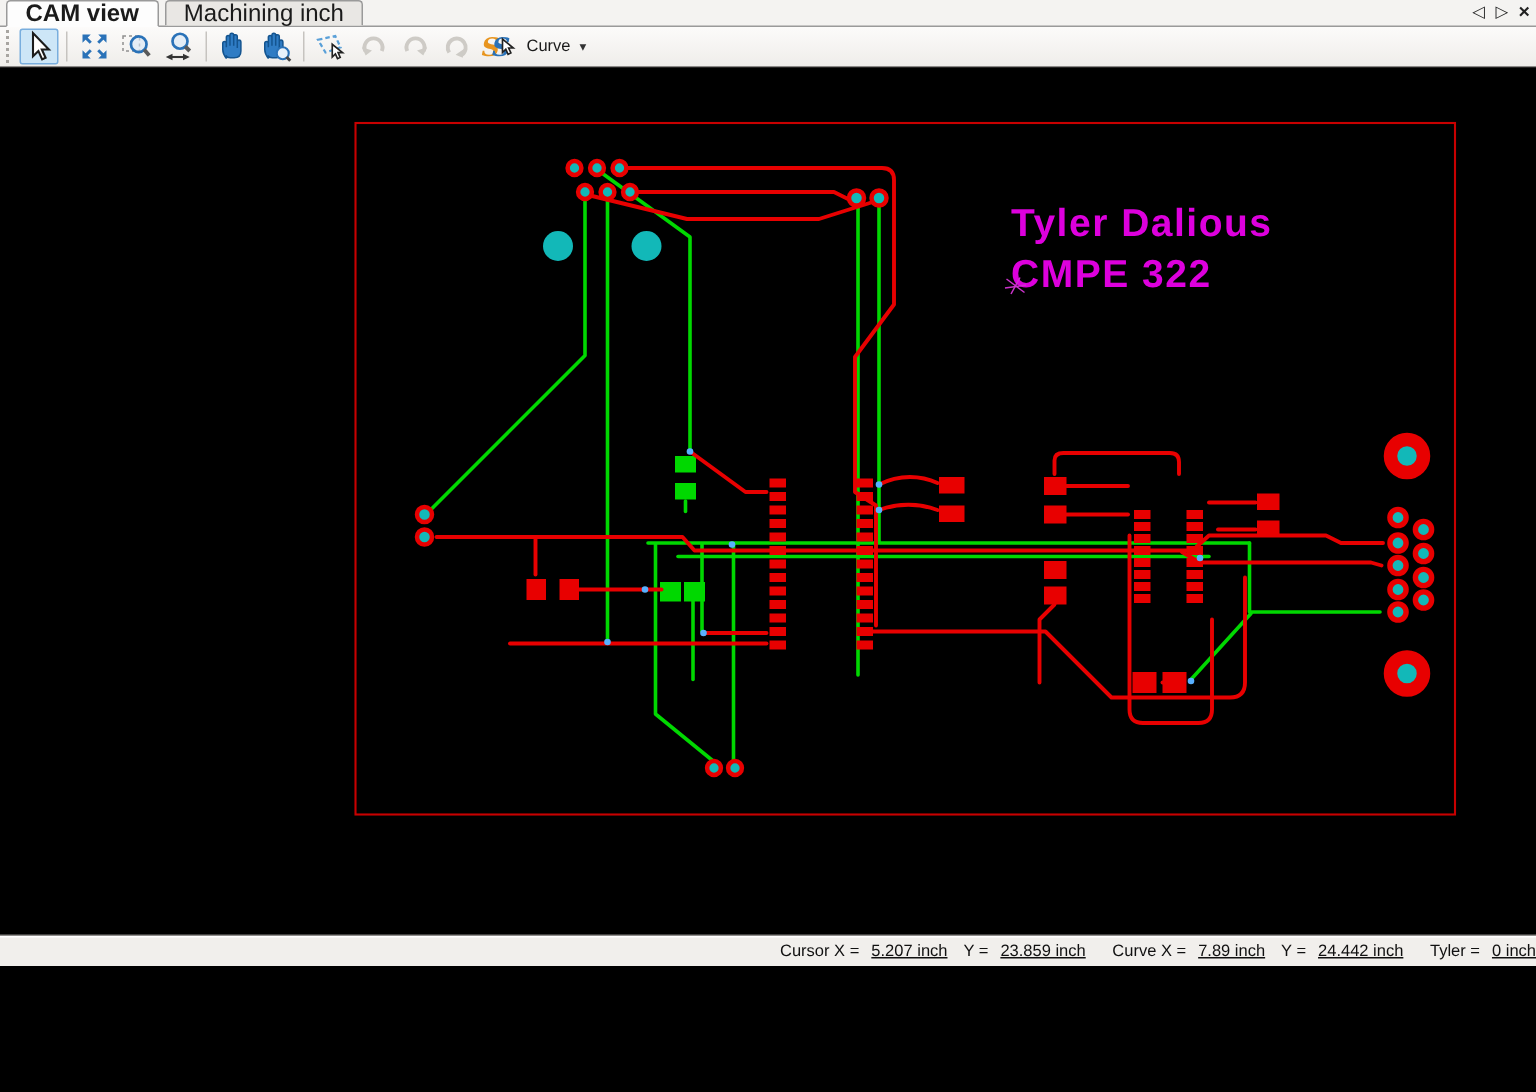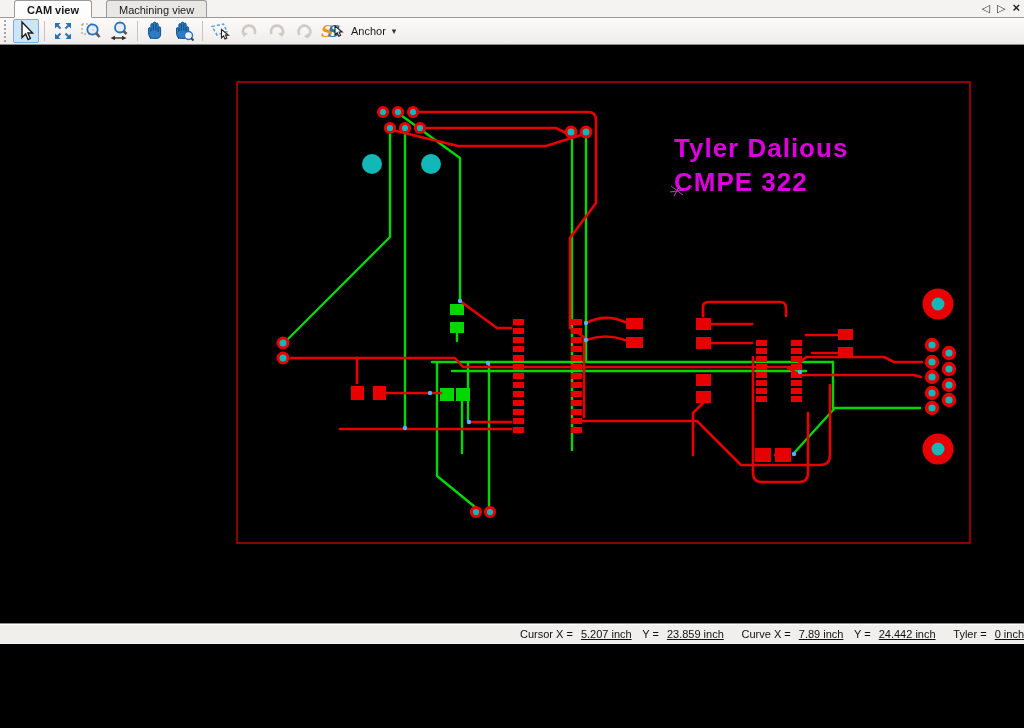--- a/index.html
+++ b/index.html
@@ -2,23 +2,23 @@
 <html><head>
 <meta charset="utf-8">
 <style>
   * { margin:0; padding:0; box-sizing:border-box; }
   html,body { width:1024px; height:728px; overflow:hidden;
               font-family:"Liberation Sans","DejaVu Sans",sans-serif; background:#000; }
 
   
   .tabstrip { position:relative; height:18px; background:#f4f3f1;
               border-bottom:1px solid #9a9a9a; display:flex; align-items:flex-end; }
-  .tab { height:17px; padding:2px 12px 1px 12px; font-size:11px; color:#1a1a1a;
+  .tab { height:17px; padding:2px 12px 1px 12px; font-size:16px; color:#1a1a1a;
          border:1px solid #9a9a9a; border-bottom:none; background:#e9e7e4;
-         border-radius:3px 3px 0 0; margin-left:14px; display:flex; align-items:center; cursor:default; }
+         border-radius:3px 3px 0 0; margin-left:4px; display:flex; align-items:center; cursor:default; }
   .tab.active { background:#fdfdfd; font-weight:bold; height:18px; position:relative; z-index:2;
                 margin-bottom:-1px; border-bottom:1px solid #fdfdfd; }
   .tabstrip .winctl { position:absolute; right:4px; top:1px; display:flex; gap:7px;
                       font-size:11px; color:#222; align-items:center; }
   .winctl span { cursor:default; line-height:14px; }
   .winctl .x { font-weight:bold; font-size:13px; }
 
   
   .toolbar { height:27px; background:linear-gradient(#fcfbfa,#efedea);
              border-bottom:1px solid #8c8a88; display:flex; align-items:center; padding:0 2px; }
@@ -45,21 +45,21 @@
   .g16 { width:18px; } .g28 { width:30px; }
 </style>
 </head>
 <body>
 
 <div class="tabstrip">
   <div class="tab active">
     <span>CAM view</span>
   </div>
   <div class="tab">
-    <span>Machining view</span>
+    <span>Machining inch</span>
   </div>
   <div class="winctl">
     <span>◁</span>
     <span>▷</span>
     <span class="x">×</span>
   </div>
 </div>
 
 <div class="toolbar">
   <div class="grip"></div>
@@ -138,21 +138,21 @@
       <path d="M15.5,12.5 l-1,6 -4.8,-2 z" fill="#ccc9c4"></path>
     </svg>
   </div>
 
   <div class="curvegrp">
     <svg width="26" height="22">
       <text x="0" y="17" font-family="'DejaVu Serif',serif" font-style="italic" font-weight="bold" font-size="17" fill="#e8951f">S</text>
       <text x="7" y="17" font-family="'DejaVu Serif',serif" font-style="italic" font-weight="bold" font-size="17" fill="#2a72b8">S</text>
       <path d="M14,6 v9 l2.2,-2.2 1.5,3.4 1.9,-0.9 -1.5,-3.3 3.1,0 z" fill="#ffffff" stroke="#222" stroke-width="1.1"></path>
     </svg>
-    <span class="lbl">Anchor</span>
+    <span class="lbl">Curve</span>
     <span class="dd">▾</span>
   </div>
 </div>
 
 <div class="canvas">
 <svg width="1024" height="662" viewBox="0 0 1024 662">
 
   <rect x="237" y="37" width="733" height="461" fill="none" stroke="#c80000" stroke-width="1.4"></rect>
 
   <g stroke="#00d800" stroke-width="2.4" fill="none" stroke-linejoin="round" stroke-linecap="round">

